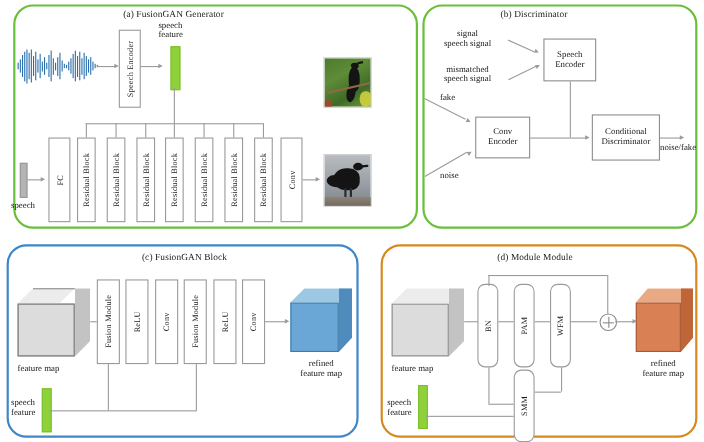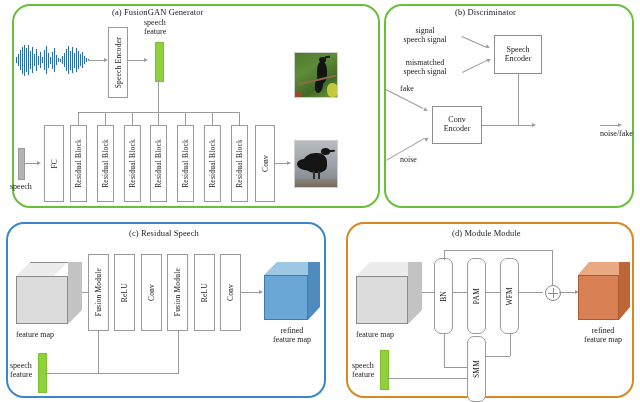--- a/index.html
+++ b/index.html
@@ -227,28 +227,34 @@
       <div>Conv</div>
       <div>Encoder</div>
     </div>
   </div>
 
   <div class="ln lnv" style="left:518px;top:74px;height:51px;"></div>
 
   <div class="ln lnh" style="left:482px;top:125px;width:52px;"></div>
   <div class="arrowR" style="left:532px;top:122.5px;"></div>
 
+  <div class="hbox" style="left:538px;top:104px;width:62px;height:42px;">
+    <div>
+      <div>Conditional</div>
+      <div>Discriminator</div>
+    </div>
+  </div>
 
   <div class="ln lnh" style="left:600px;top:125px;width:20px;"></div>
   <div class="arrowR" style="left:618px;top:122.5px;"></div>
   <div class="lbl" style="left:600px;top:129px;">noise/fake</div>
 
   <div class="panel blue" style="left:6px;top:222px;width:320px;height:176px;"></div>
 
-  <div class="ptitle" style="left:129px;top:228px;">(c) Residual Speech</div>
+  <div class="ptitle" style="left:129px;top:228px;">(c) FusionGAN Block</div>
 
   <div class="cube" style="left:16px;top:262px;width:66px;height:62px;">
     <div class="face front" style="top:14px;width:52px;height:48px;background:#dcdcdc;"></div>
     <div class="face top" style="top:0;width:52px;height:14px;background:#ececec;
       clip-path:polygon(14px 0,52px 0,38px 14px,0 14px);left:0;border:none;"></div>
     <div class="face side" style="left:52px;top:0;width:14px;height:62px;background:#c3c3c3;
       clip-path:polygon(0 0,14px 0,14px 48px,0 62px);border:none;"></div>
     <div style="position:absolute;left:0;top:14px;width:52px;height:48px;border:1px solid #8b8b8b;box-sizing:border-box;"></div>
     <div style="position:absolute;left:14px;top:0px;width:38px;height:1px;background:#8b8b8b;"></div>
     <div style="position:absolute;left:52px;top:0px;width:14px;height:1px;background:transparent;"></div>

